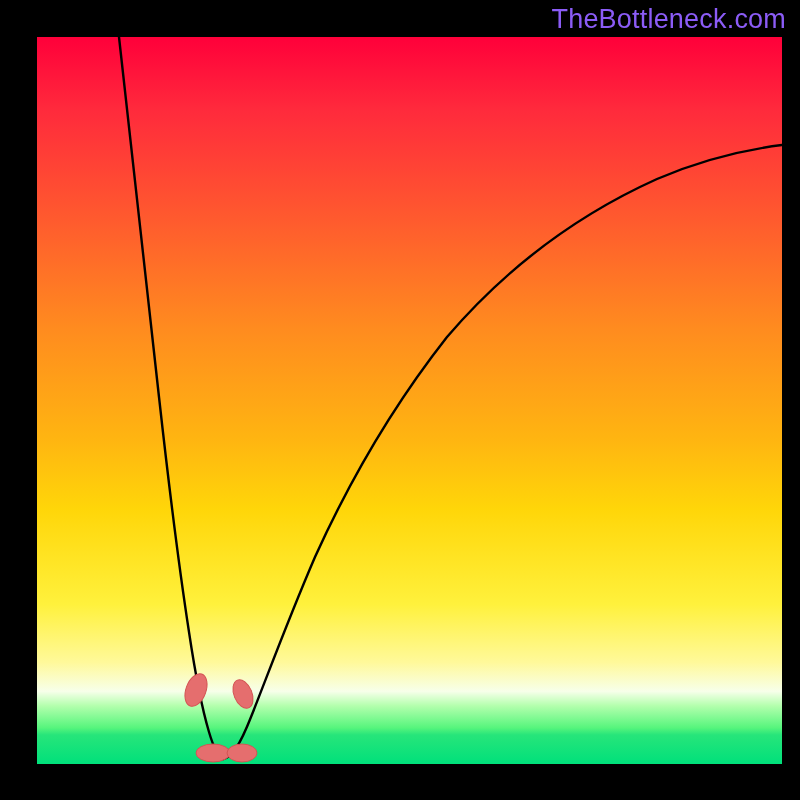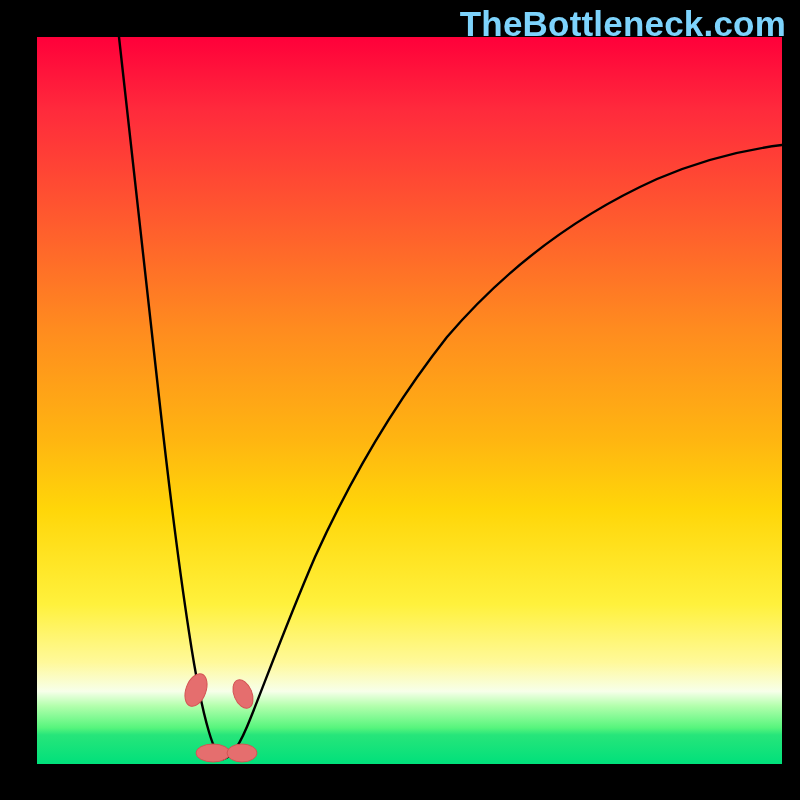--- a/index.html
+++ b/index.html
@@ -14,23 +14,23 @@
   .frame {
     position: relative;
     width: 800px;
     height: 800px;
     background: #000;
   }
   .watermark {
     position: absolute;
     top: 4px;
     right: 14px;
-    color: #7dd3fc;
-    font-size: 35px;
-    font-weight: 700;
+    color: #8b5cf6;
+    font-size: 27px;
+    font-weight: 400;
     letter-spacing: 0.2px;
     font-family: Arial, Helvetica, sans-serif;
   }
   .plot-area {
     position: absolute;
     left: 37px;
     right: 18px;
     top: 37px;
     bottom: 36px;
     overflow: hidden;

